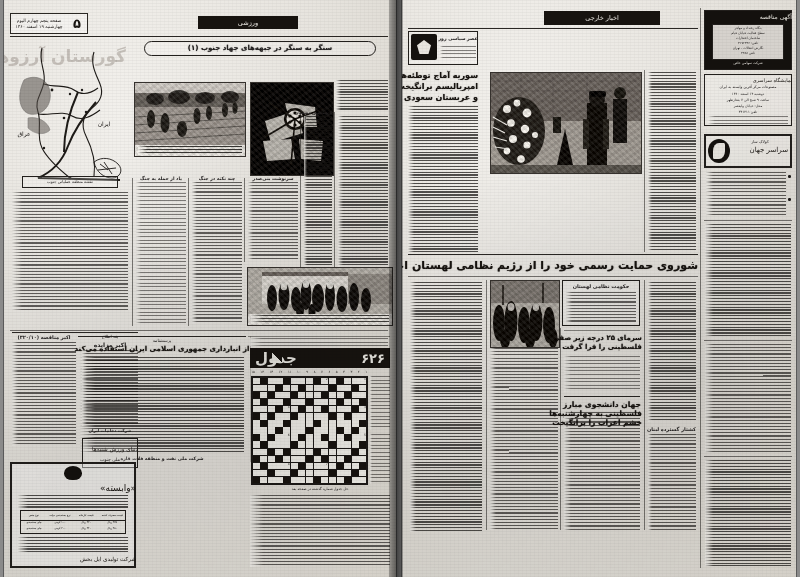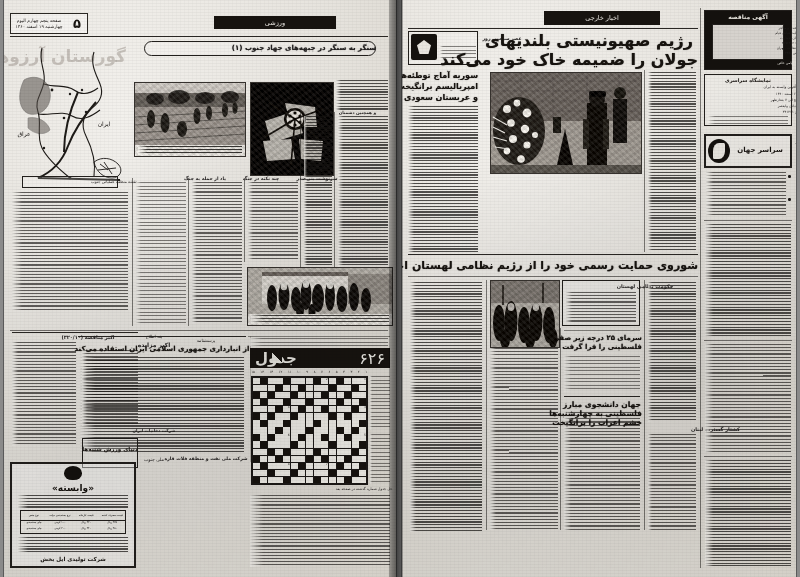--- a/index.html
+++ b/index.html
@@ -71,21 +71,20 @@
     font-family:"DejaVu Sans","Liberation Sans",sans-serif;
     direction:rtl;text-align:center;white-space:nowrap;
     letter-spacing:-.3px;
     text-shadow:0 0 1px rgba(0,0,0,.6);
   }
 
   .smalltxt{
     position:absolute;color:#232020;direction:rtl;text-align:center;
     font-family:"DejaVu Sans","Liberation Sans",sans-serif;
     white-space:nowrap;
-    margin-left:44px;
   }
 
   
   .folio{
     position:absolute;border:1px solid #2b2824;background:rgba(255,255,255,.35);
     display:flex;align-items:center;box-sizing:border-box;
   }
   .folio-num{
     font-size:13px;font-weight:bold;color:#17130f;padding:0 6px;
     font-family:"DejaVu Sans",sans-serif;
@@ -124,21 +123,21 @@
 
   
   .xw-title{
     position:absolute;background:#17130f;display:flex;align-items:center;
     justify-content:space-between;padding:0 5px;box-sizing:border-box;
   }
   .xw-title .word{
     color:#eceae4;font-size:15px;font-weight:bold;letter-spacing:2px;direction:rtl;
   }
   .xw-title .num{
-    color:#eceae4;font-size:16px;font-weight:normal;direction:rtl;
+    color:#eceae4;font-size:13px;font-weight:bold;direction:rtl;
   }
   .xw-grid{
     position:absolute;display:grid;border:1px solid #1c1917;
     background:#1c1917;gap:.6px;padding:.6px;box-sizing:border-box;
   }
   .xw-cell{background:#f1efe9;position:relative;}
   .xw-cell.blk{background:#17130f;}
   .xw-cell .n{
     position:absolute;top:0;right:.5px;font-size:3px;color:#2a2724;line-height:3.5px;
   }
@@ -148,22 +147,22 @@
   }
 
   
   .box{
     position:absolute;border:1px solid #221f1c;box-sizing:border-box;
     background:rgba(255,255,255,.18);
   }
   .box.thick{border-width:2px;}
   .box.inv{background:#14110e;}
   .adtitle{
-    position:absolute;color:#17130f;font-weight:bold;direction:rtl;
-    text-align:center;white-space:nowrap;
+    position:absolute;color:#17130f;font-weight:normal;direction:rtl;
+    text-align:right;white-space:nowrap;
   }
   .adtitle.inv{color:#ece9e2;}
   .tbl{
     position:absolute;border:1px solid #221f1c;box-sizing:border-box;
     display:grid;background:#221f1c;gap:.5px;
   }
   .tbl .c{background:#eeece6;}
   .logo-diamond{
     position:absolute;background:#14110e;
     clip-path:polygon(50% 0,100% 50%,50% 100%,0 50%);
@@ -187,21 +186,21 @@
 
     <div class="folio" style="left:6px;top:13px;width:78px;height:21px;">
       <span class="folio-num">۵</span>
       <span class="folio-meta">
         <span>صفحه پنجم چهارم الیوم</span><br>
         <span>چهارشنبه ۱۹ اسفند ۱۳۶۰</span>
       </span>
     </div>
     <div class="rule" style="left:6px;top:36px;width:378px;height:1px;"></div>
 
-    <div class="section-band" style="left:210px;top:16px;width:122px;height:13px;">
+    <div class="section-band" style="left:194px;top:16px;width:100px;height:13px;">
       <div class="barcode" style="left:0;"></div>
       <div class="barcode" style="right:0;"></div>
       <span class="lbl">ورزشی</span>
     </div>
 
     <div class="box" style="left:140px;top:41px;width:232px;height:15px;border-radius:8px;"></div>
     <div class="smalltxt headline" style="left:140px;top:44px;width:232px;font-size:7px;">سنگر به سنگر در جبهه‌های جهاد جنوب (۱)</div>
 
 
     <div class="ghost" style="left:2px;top:46px;width:120px;font-size:17px;text-align:center;">گورستان آرزوهای</div>
@@ -699,22 +698,20 @@
     </div>
     <div class="rule" style="left:6px;top:28px;width:290px;height:1px;"></div>
 
     <div class="box" style="left:6px;top:31px;width:70px;height:34px;"></div>
     <div class="logo-diamond" style="left:9px;top:34px;width:26px;height:26px;clip-path:none;border-radius:2px;"></div>
     <div style="position:absolute;left:15px;top:40px;width:14px;height:14px;
                 background:#e9e6e0;clip-path:polygon(50% 0,100% 38%,82% 100%,18% 100%,0 38%);"></div>
     <div class="smalltxt" style="left:36px;top:36px;width:40px;font-size:4.6px;font-weight:bold;">عصر سیاسی روز</div>
     <div class="lines sparse" style="left:38px;top:46px;width:36px;height:14px;"></div>
 
-    <div class="headline" style="left:78px;top:31px;width:218px;font-size:16px;line-height:20px;">رژیم صهیونیستی بلندیهای</div>
-    <div class="headline" style="left:78px;top:50px;width:218px;font-size:16px;line-height:20px;">جولان را ضمیمه خاک خود می‌کند</div>
 
     <div class="headline" style="left:6px;top:70px;width:70px;font-size:8px;line-height:11px;">سوریه آماج توطئه‌های</div>
     <div class="headline" style="left:6px;top:81px;width:70px;font-size:8px;line-height:11px;">امپریالیسم برانگیخت</div>
     <div class="headline" style="left:6px;top:92px;width:70px;font-size:8px;line-height:11px;">و عربستان سعودی</div>
     <div class="lines dense" style="left:6px;top:106px;width:70px;height:146px;"></div>
 
     <div class="photo" style="left:88px;top:72px;width:150px;height:100px;">
       <svg width="150" height="100" viewBox="0 0 150 100" preserveAspectRatio="none">
         <rect width="150" height="100" fill="#a09a93"></rect>
         <rect width="150" height="48" fill="#6d6761"></rect>

